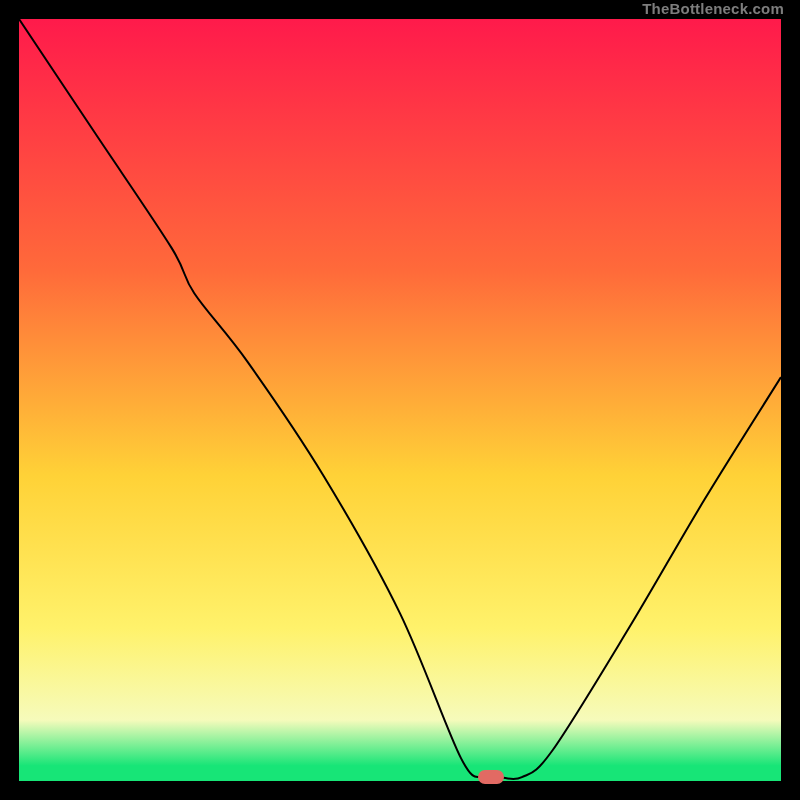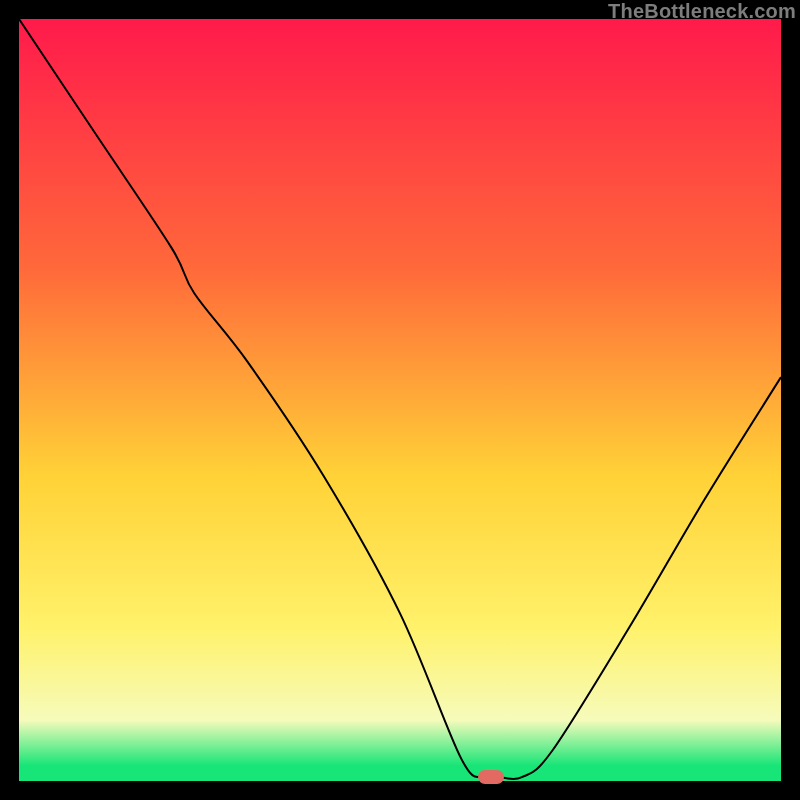--- a/index.html
+++ b/index.html
@@ -37,22 +37,22 @@
   .marker {
     position: absolute;
     width: 26px;
     height: 14px;
     border-radius: 7px;
     transform: translate(-50%, -50%);
   }
   .watermark {
     position: absolute;
     top: 0px;
-    right: 4px;
-    font-size: 20px;
+    right: 16px;
+    font-size: 15px;
     font-weight: 600;
     color: #7d7d7d;
     letter-spacing: 0.2px;
   }
 </style>
 </head>
 <body>
 
 <div class="frame">
 

